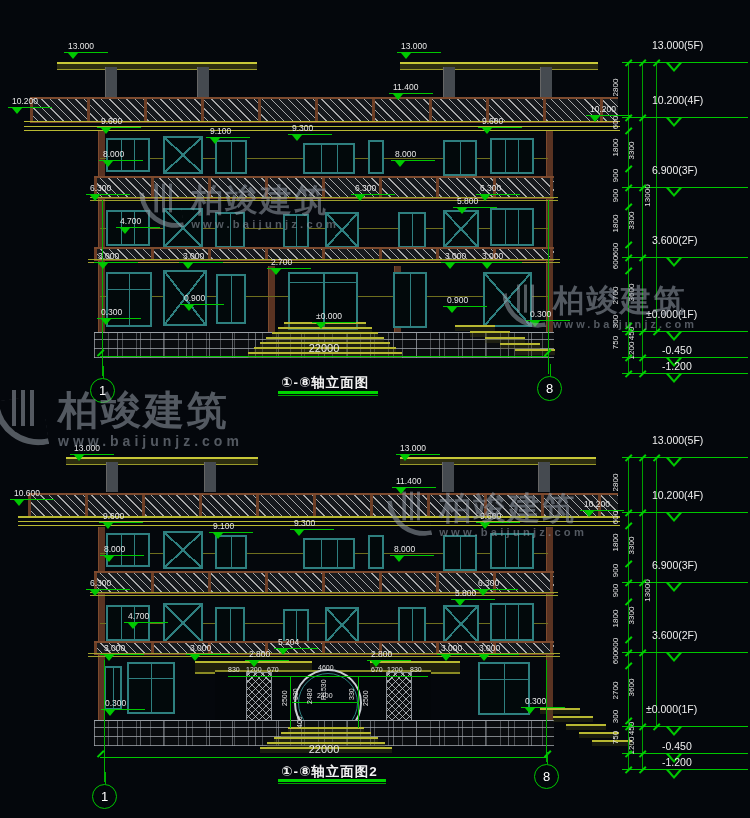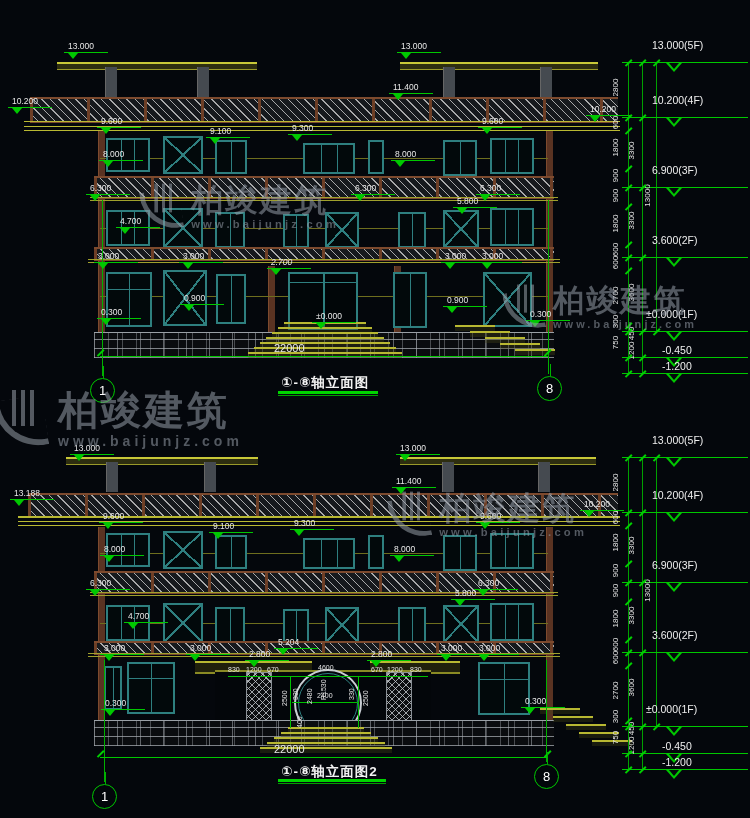--- a/index.html
+++ b/index.html
@@ -64,21 +64,21 @@
   .lvtext{position:absolute;color:#efefef;font-size:10.5px;white-space:nowrap;z-index:6;}
   .chlab{position:absolute;color:#e4e4e4;font-size:8px;width:30px;text-align:center;
          transform:rotate(-90deg);white-space:nowrap;z-index:6;}
   .tick{position:absolute;width:9px;height:1.5px;background:#00d000;transform:rotate(-45deg);z-index:6;}
   .annv{position:absolute;width:1px;background:#00a000;z-index:4;}
   .axv{position:absolute;width:1px;background:#00b000;z-index:3;}
   .dimline{position:absolute;height:1px;background:#00c800;z-index:5;}
   .dimline::before,.dimline::after{content:"";position:absolute;top:-4px;width:9px;height:1.5px;
          background:#00d000;transform:rotate(-45deg);}
   .dimline::before{left:-4px;} .dimline::after{right:-4px;}
-  .wdim{position:absolute;color:#e8e8e8;font-size:11px;width:100px;z-index:6;}
+  .wdim{position:absolute;color:#e8e8e8;font-size:11px;width:100px;text-align:center;z-index:6;}
   .dtitle{position:absolute;color:#f2f2f2;font-size:13.5px;font-weight:bold;letter-spacing:1px;white-space:nowrap;z-index:7;}
   .tunder{position:absolute;height:3px;background:#00d400;z-index:7;}
   .tunder::after{content:"";position:absolute;left:0;right:0;top:4px;height:1px;background:#00a000;}
   .axc{position:absolute;width:23px;height:23px;border:1.5px solid #00c800;border-radius:50%;
        color:#fff;font-size:13px;display:flex;align-items:center;justify-content:center;z-index:7;
        background:rgba(2,6,10,.6);}
   .axc::before{content:"";position:absolute;left:50%;top:-13px;width:1px;height:12px;background:#00b000;}
   .edim{position:absolute;color:#e2e2e2;font-size:7px;line-height:1;white-space:nowrap;z-index:6;}
   .edim.rot{transform:rotate(-90deg);transform-origin:left top;}
   .gdh{position:absolute;height:1px;background:#00c000;z-index:5;}
@@ -192,21 +192,21 @@
       <div class="elab" style="left: 482px; top: 117px;">9.600</div>
       <div class="elab" style="left: 103px; top: 150px;">8.000</div>
       <div class="elab" style="left: 395px; top: 150px;">8.000</div>
       <div class="elab" style="left: 90px; top: 184px;">6.300</div>
       <div class="elab" style="left: 355px; top: 184px;">6.300</div>
       <div class="elab" style="left: 480px; top: 184px;">6.300</div>
       <div class="elab" style="left: 457px; top: 197px;">5.800</div>
       <div class="elab" style="left: 120px; top: 217px;">4.700</div>
       <div class="elab" style="left: 98px; top: 252px;">3.000</div>
       <div class="elab" style="left: 183px; top: 252px;">3.000</div>
-      <div class="elab" style="left: 271px; top: 258px; font-style: italic;">2.700</div>
+      <div class="elab" style="left: 271px; top: 258px;">2.700</div>
       <div class="elab" style="left: 445px; top: 252px;">3.000</div>
       <div class="elab" style="left: 482px; top: 252px;">3.000</div>
       <div class="elab" style="left: 184px; top: 294px;">0.900</div>
       <div class="elab" style="left: 447px; top: 296px;">0.900</div>
       <div class="elab" style="left: 101px; top: 308px;">0.300</div>
       <div class="elab" style="left: 530px; top: 310px;">0.300</div>
       <div class="elab" style="left: 316px; top: 312px;">±0.000</div>
       <div class="lvline" style="top: 62px;"></div>
       <div class="lvtext" style="left: 652px; top: 39px;">13.000(5F)</div>
       <div class="lvline" style="top: 117px;"></div>
@@ -343,21 +343,21 @@
   <div class="dtitle" style="left:281px;top:763px">①-⑧轴立面图2</div>
   <div class="tunder" style="left:278px;top:779px;width:108px"></div>
 
   <div class="annv" style="left:628px;top:457px;height:312px"></div>
   <div class="annv" style="left:642px;top:457px;height:312px"></div>
   <div class="annv" style="left:656px;top:457px;height:269px"></div>
   <div class="labels">
       <div class="elab" style="left: 74px; top: 444px;">13.000</div>
       <div class="elab" style="left: 400px; top: 444px;">13.000</div>
       <div class="elab" style="left: 396px; top: 477px;">11.400</div>
-      <div class="elab" style="left: 14px; top: 489px;">13.188</div>
+      <div class="elab" style="left: 14px; top: 489px;">10.600</div>
       <div class="elab" style="left: 584px; top: 500px;">10.200</div>
       <div class="elab" style="left: 103px; top: 512px;">9.600</div>
       <div class="elab" style="left: 213px; top: 522px;">9.100</div>
       <div class="elab" style="left: 294px; top: 519px;">9.300</div>
       <div class="elab" style="left: 480px; top: 512px;">9.600</div>
       <div class="elab" style="left: 104px; top: 545px;">8.000</div>
       <div class="elab" style="left: 394px; top: 545px;">8.000</div>
       <div class="elab" style="left: 90px; top: 579px;">6.300</div>
       <div class="elab" style="left: 478px; top: 579px;">6.300</div>
       <div class="elab" style="left: 455px; top: 589px;">5.800</div>

